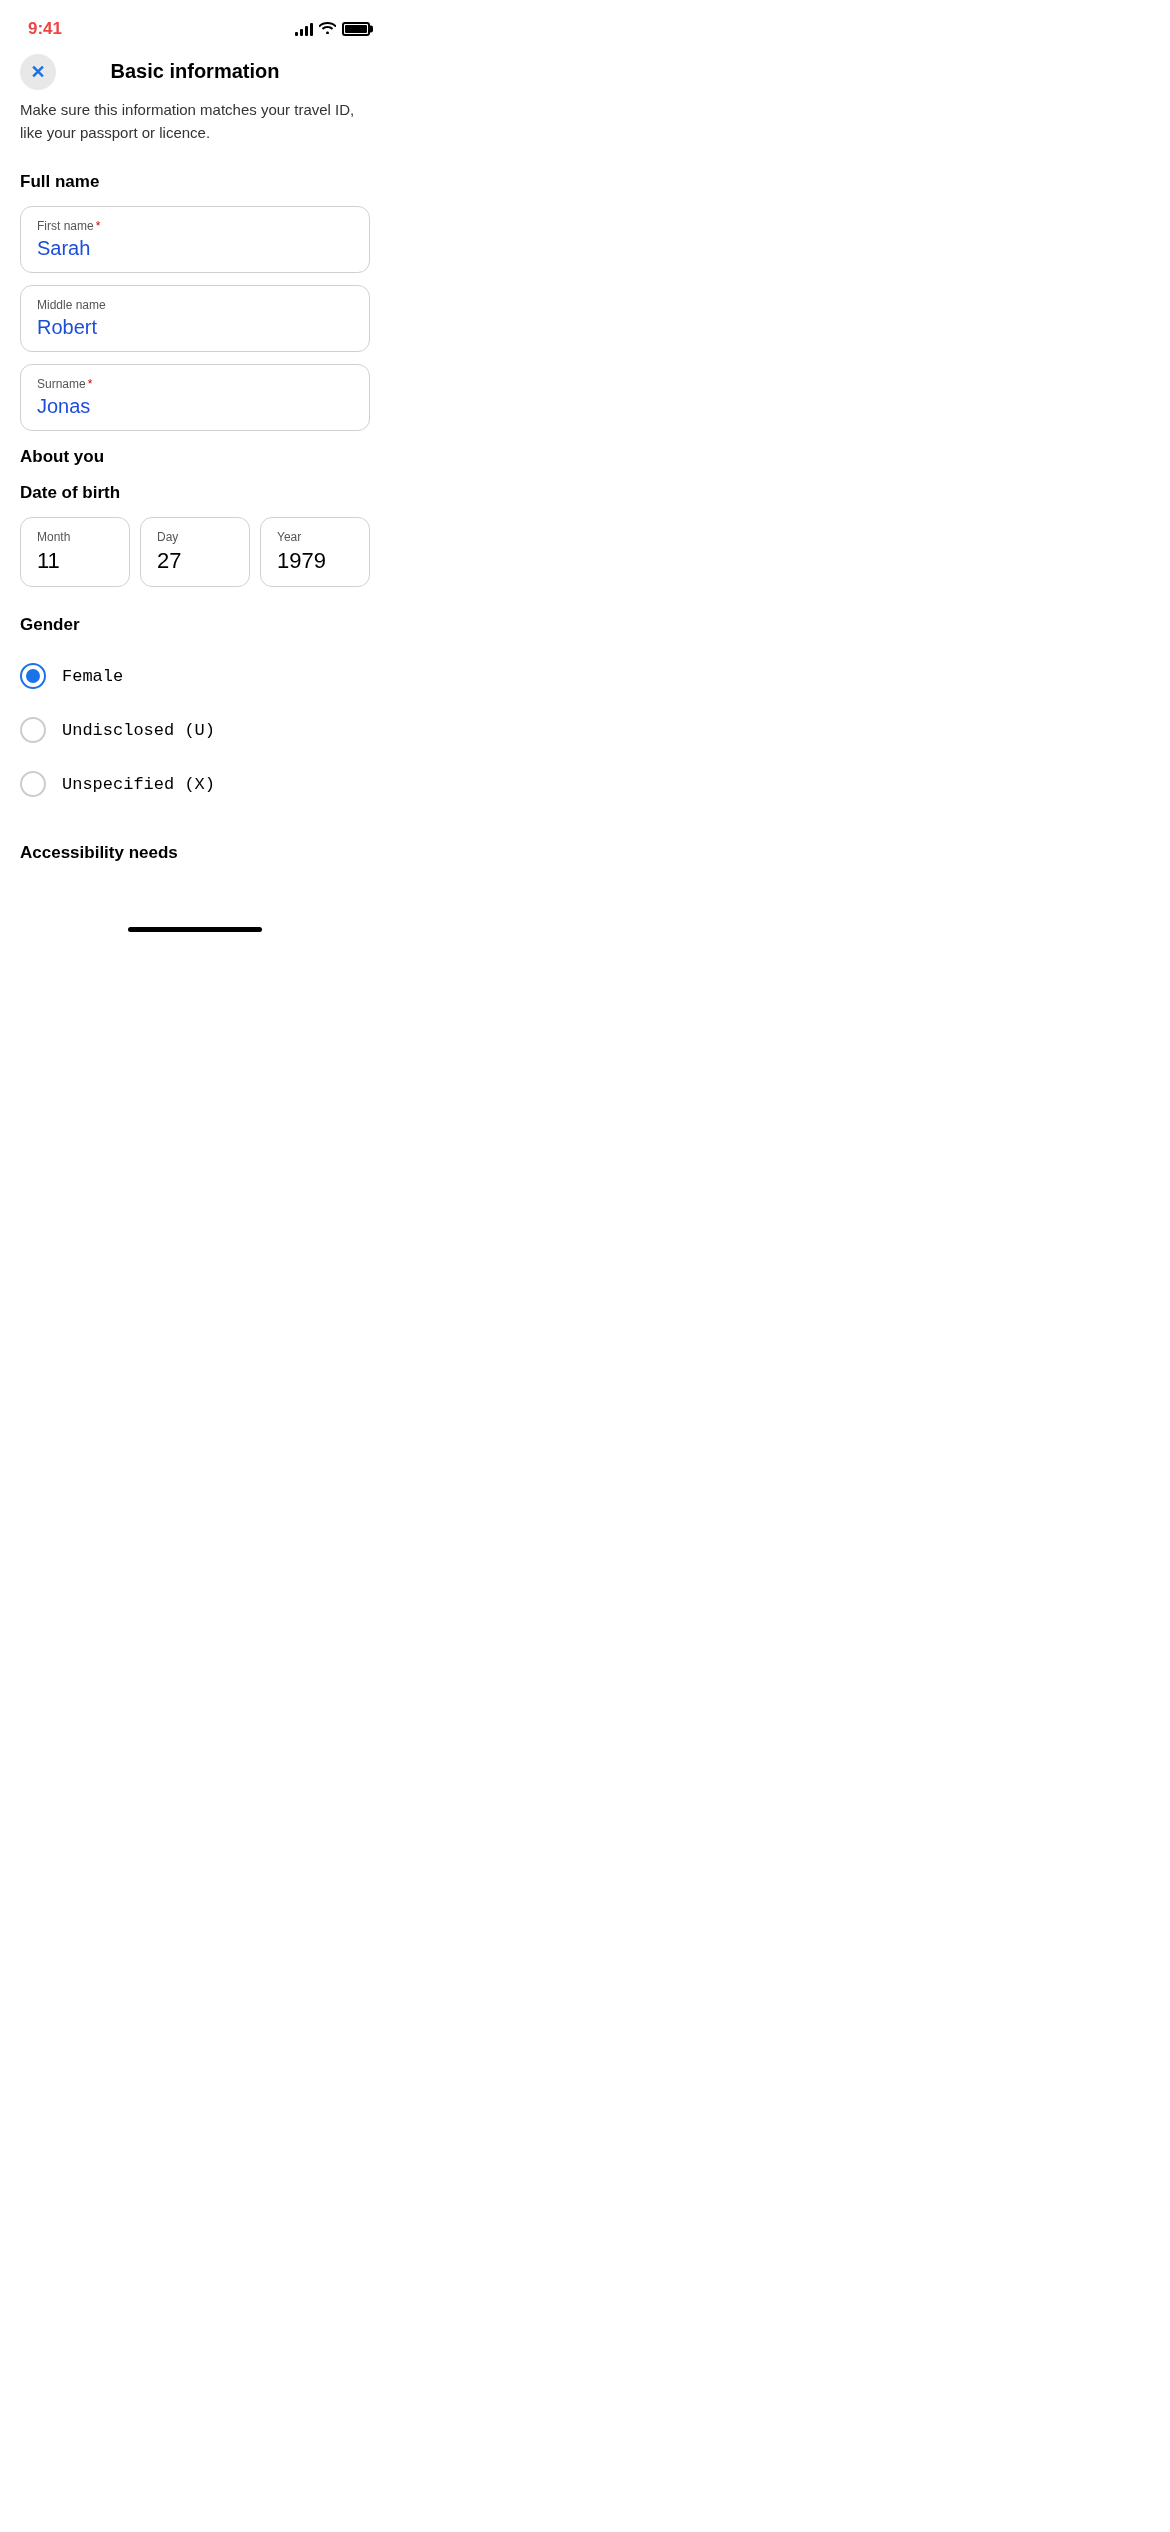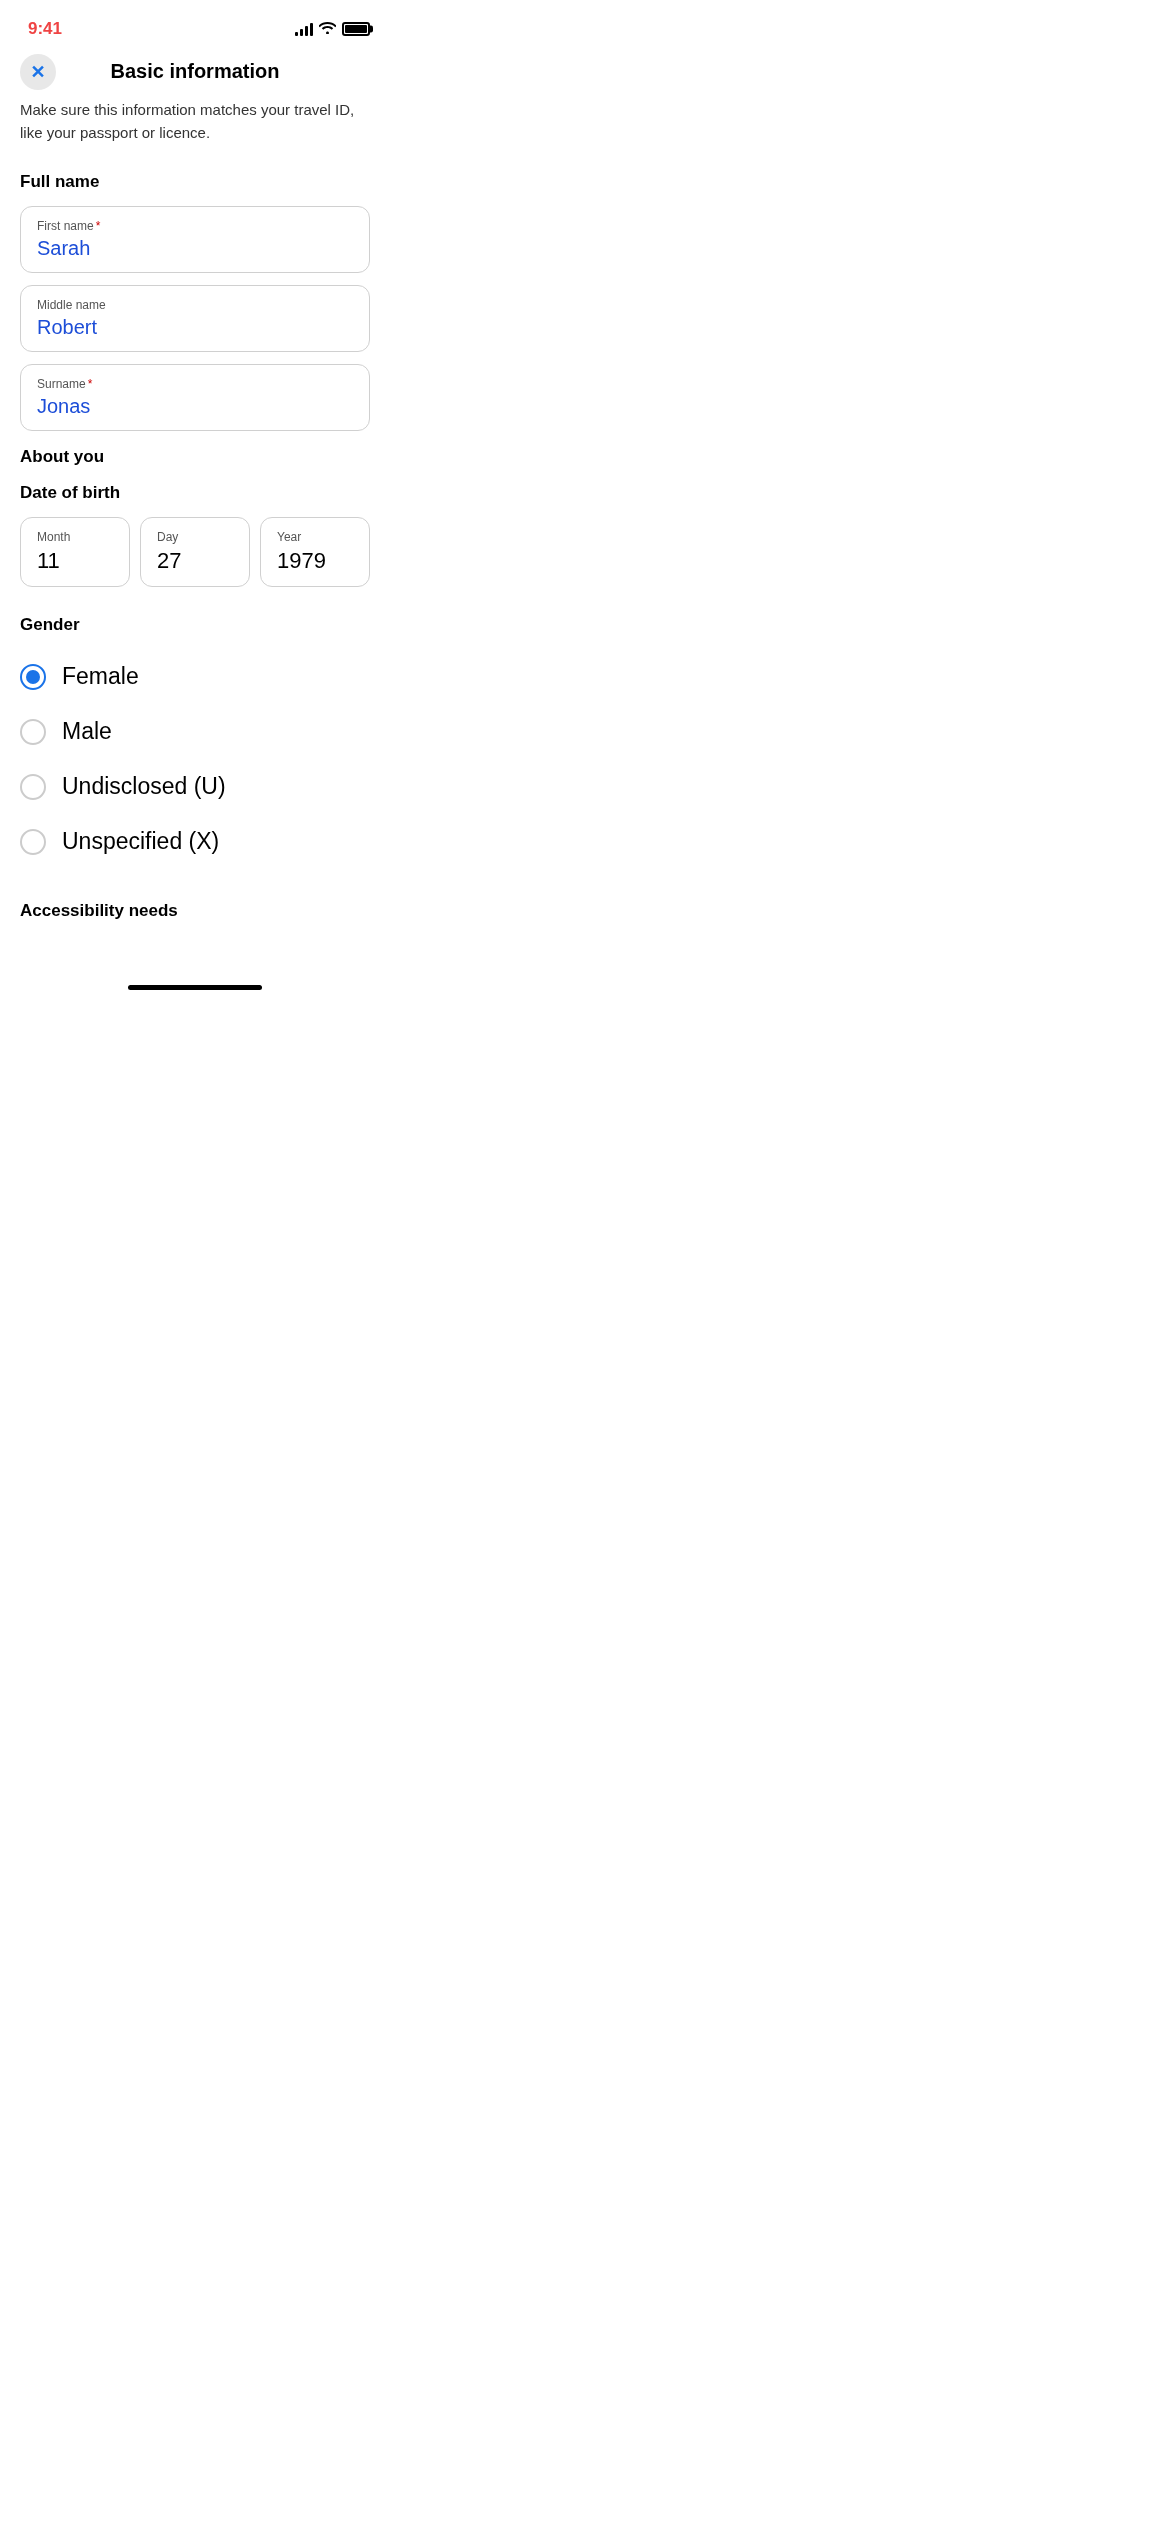--- a/index.html
+++ b/index.html
@@ -237,22 +237,23 @@
     }
 
     .radio-inner {
       width: 14px;
       height: 14px;
       border-radius: 50%;
       background: #1a73e8;
     }
 
     .radio-label {
-      font-size: 23px;
-      color: #000;
+      font-size: 17px;
+      color: #000;
+      font-family: Liberation Mono, monospace;
     }
 
     
     .accessibility-section {
       padding-top: 4px;
     }
 
     
     .home-indicator {
       width: 134px;
@@ -352,24 +353,20 @@
   <div class="gender-section">
     <div class="section-label">Gender</div>
 
     <div class="radio-option">
       <div class="radio-circle selected">
         <div class="radio-inner"></div>
       </div>
       <span class="radio-label">Female</span>
     </div>
 
-    <div class="radio-option">
-      <div class="radio-circle"></div>
-      <span class="radio-label">Male</span>
-    </div>
 
     <div class="radio-option">
       <div class="radio-circle"></div>
       <span class="radio-label">Undisclosed (U)</span>
     </div>
 
     <div class="radio-option">
       <div class="radio-circle"></div>
       <span class="radio-label">Unspecified (X)</span>
     </div>

